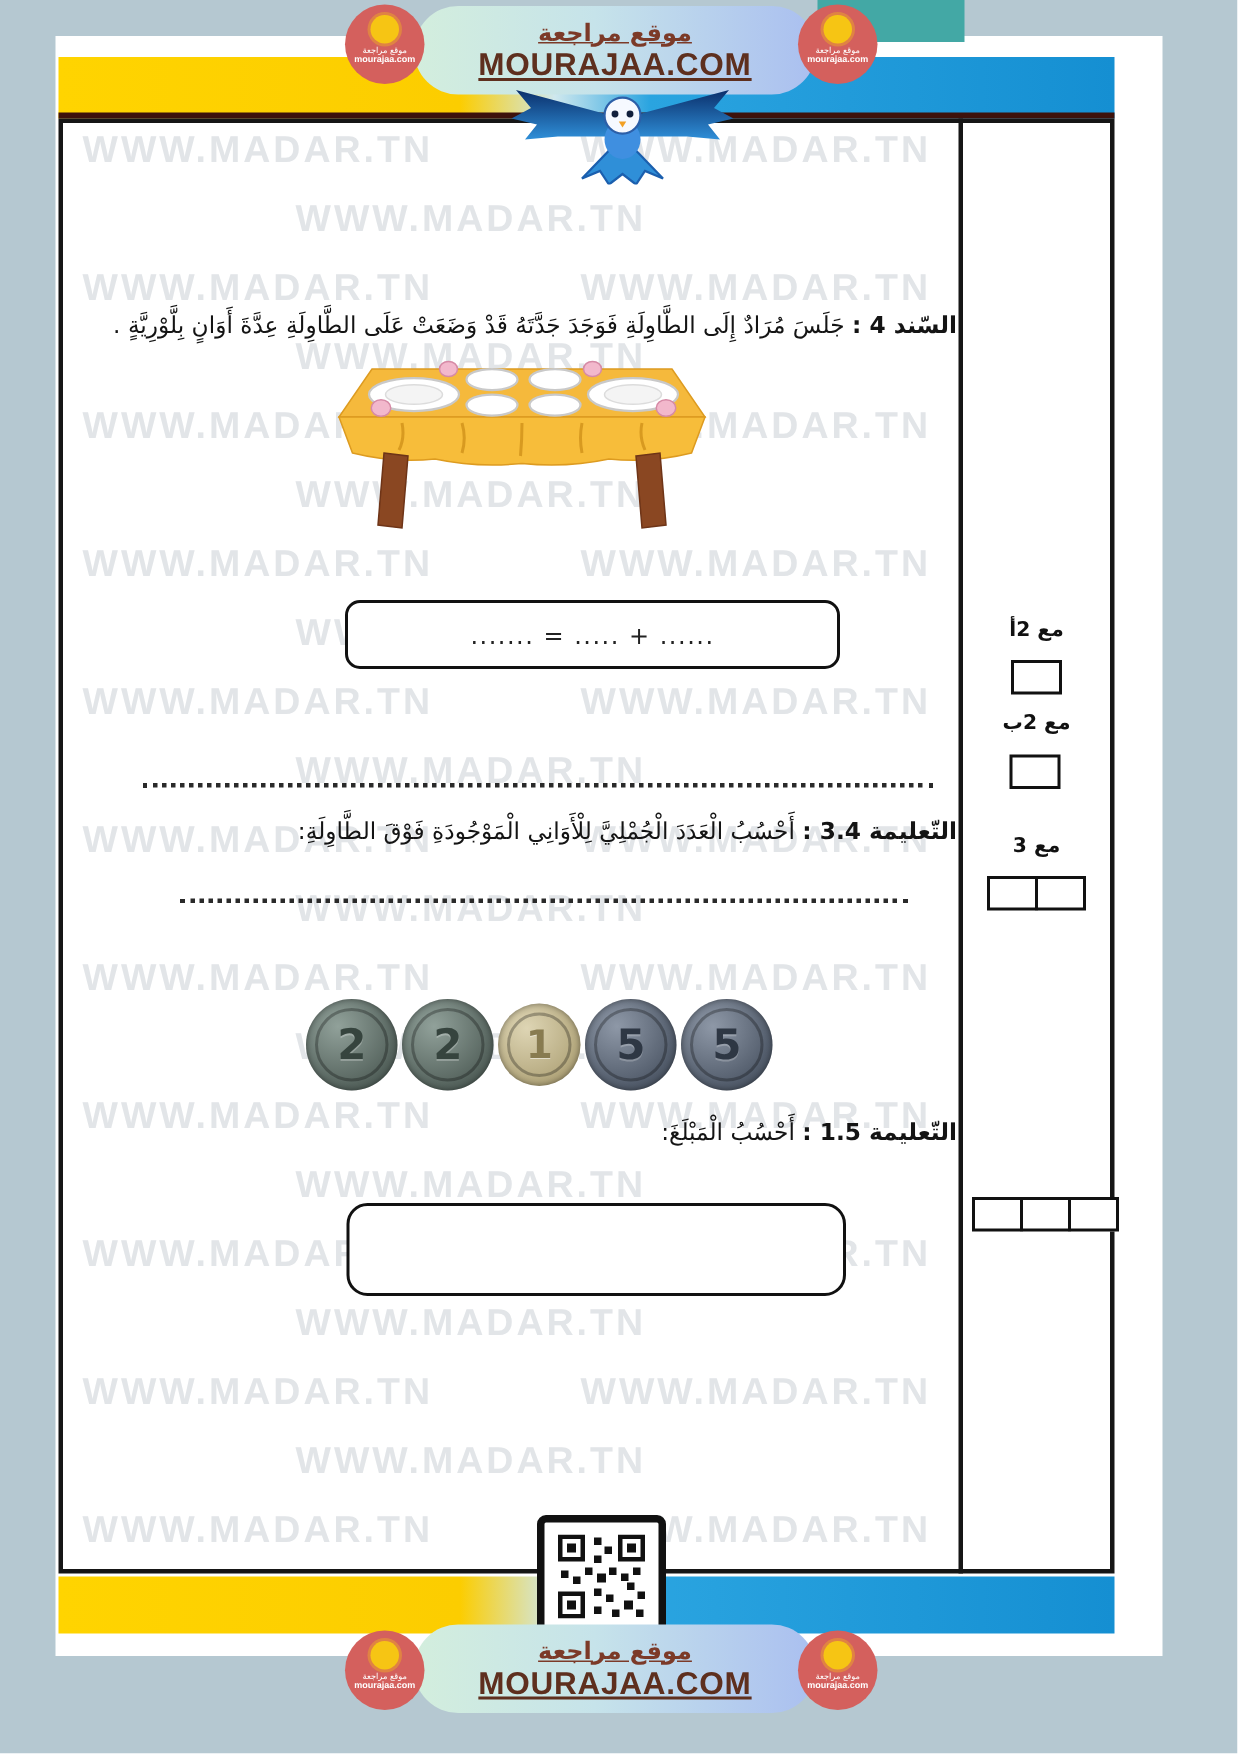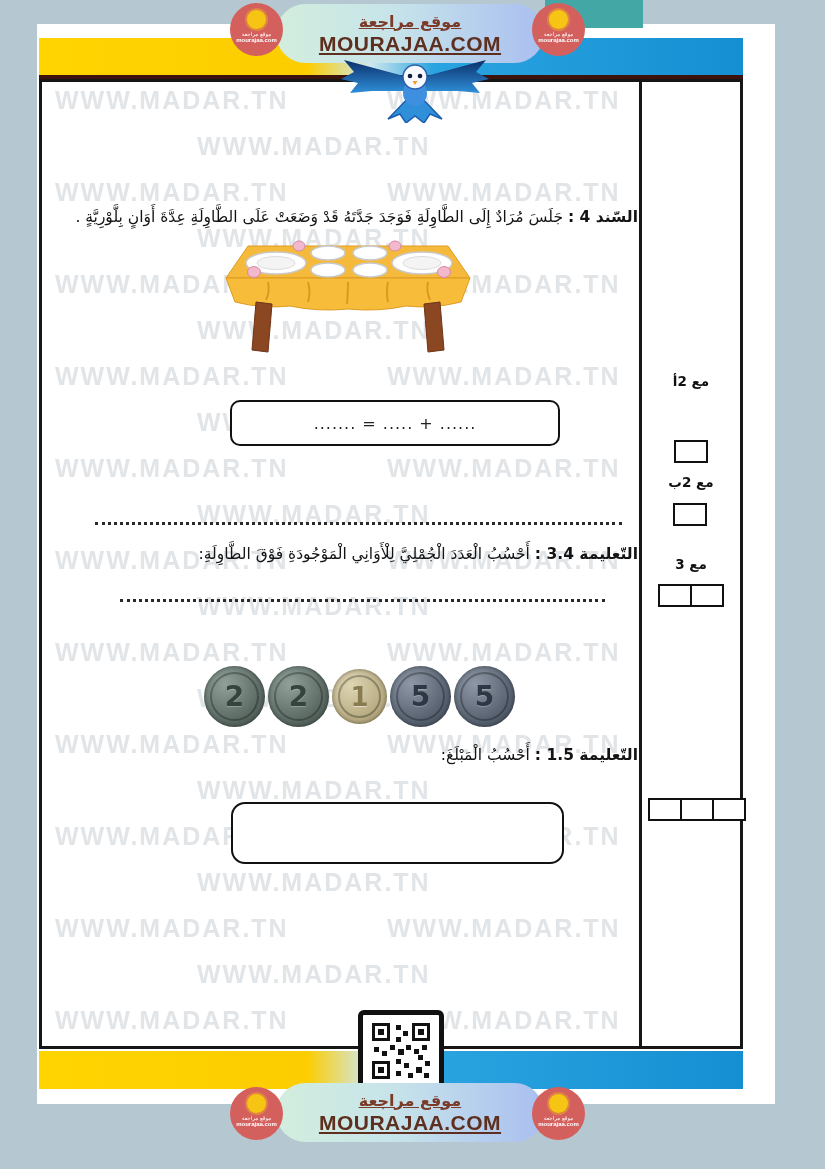--- a/index.html
+++ b/index.html
@@ -203,21 +203,21 @@
     <div class="coin coin-5">5</div>
   </div>
 
   <div class="tline" style="top:744px;">
     <b>التّعليمة 1.5 :</b>
     <span>أَحْسُبُ الْمَبْلَغَ:</span>
   </div>
 
   <div class="ans-box amount-box"></div>
 
-  <div class="mark-label" style="left:646px;top:373px;">مع 2أ</div>
+  <div class="mark-label" style="left:646px;top:412px;">مع 2أ</div>
   <div class="mark-cells" style="left:674px;top:440px;">
     <div class="mark-cell"></div>
   </div>
 
   <div class="mark-label" style="left:646px;top:474px;">مع 2ب</div>
   <div class="mark-cells" style="left:673px;top:503px;">
     <div class="mark-cell"></div>
   </div>
 
   <div class="mark-label" style="left:646px;top:556px;">مع 3</div>

